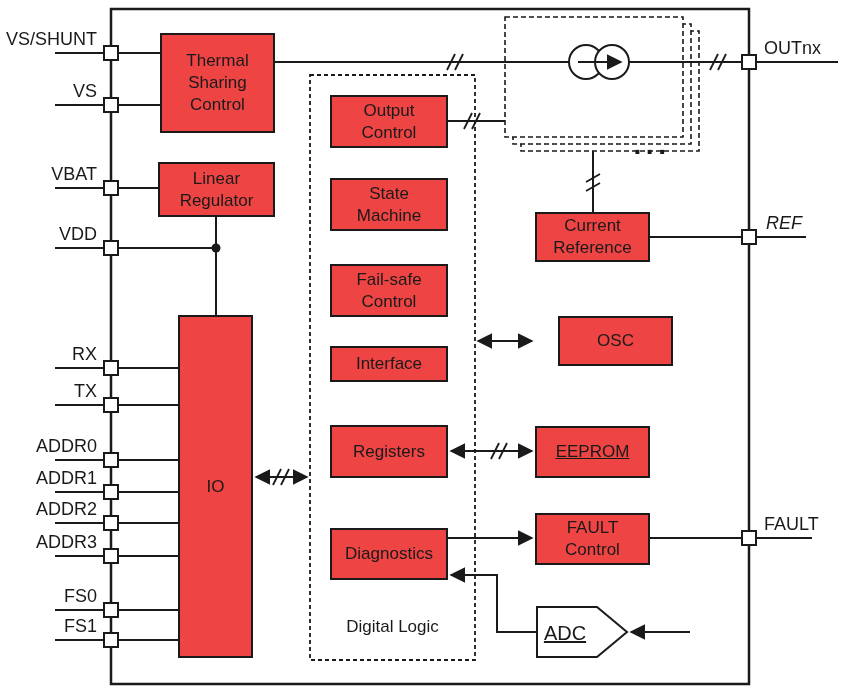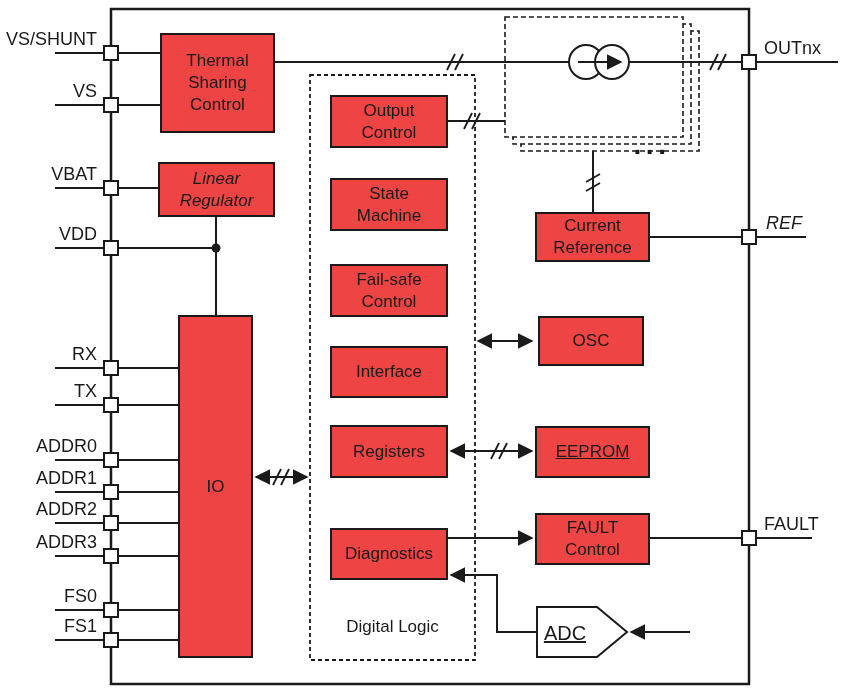--- a/index.html
+++ b/index.html
@@ -111,37 +111,37 @@
     </g>
 
     <polygon points="537,607 597,607 627,632 597,657 537,657" fill="#ffffff" stroke="#1a1a1a" stroke-width="2"></polygon>
 
     <circle cx="216" cy="248" r="4.5" fill="#1a1a1a" stroke="none"></circle>
   </svg>
 
   <div class="block" style="left:160px; top:33px; width:115px; height:100px;">Thermal
 Sharing
 Control</div>
-  <div class="block" style="left:158px; top:162px; width:117px; height:55px;font-style:italic;">Linear
+  <div class="block" style="left:158px; top:162px; width:117px; height:55px;">Linear
 Regulator</div>
   <div class="block" style="left:178px; top:315px; width:75px; height:343px;">IO</div>
 
   <div class="block" style="left:330px; top:95px; width:118px; height:53px;">Output
 Control</div>
   <div class="block" style="left:330px; top:178px; width:118px; height:53px;">State
 Machine</div>
   <div class="block" style="left:330px; top:264px; width:118px; height:53px;">Fail-safe
 Control</div>
-  <div class="block" style="left:330px; top:346px; width:118px; height:52px;">Interface</div>
+  <div class="block" style="left:330px; top:346px; width:118px; height:36px;">Interface</div>
   <div class="block" style="left:330px; top:425px; width:118px; height:53px;">Registers</div>
   <div class="block" style="left:330px; top:528px; width:118px; height:52px;">Diagnostics</div>
 
   <div class="block" style="left:535px; top:212px; width:115px; height:50px;">Current
 Reference</div>
-  <div class="block" style="left:538px; top:316px; width:106px; height:50px;">OSC</div>
+  <div class="block" style="left:558px; top:316px; width:115px; height:50px;">OSC</div>
   <div class="block" style="left:535px; top:426px; width:115px; height:52px;text-decoration:underline;">EEPROM</div>
   <div class="block" style="left:535px; top:513px; width:115px; height:52px;">FAULT
 Control</div>
 
   <div class="free-label ellipsis" style="left:620px; top:142px; width:64px;">···</div>
   <div class="free-label" style="left:312px; top:616px; width:161px;">Digital Logic</div>
   <div class="free-label" style="left:540px; top:621px; width:50px; font-size:20px;text-decoration:underline;">ADC</div>
 
   <div class="pin" style="left:103px; top:45px;"></div>
   <div class="pin" style="left:103px; top:97px;"></div>

